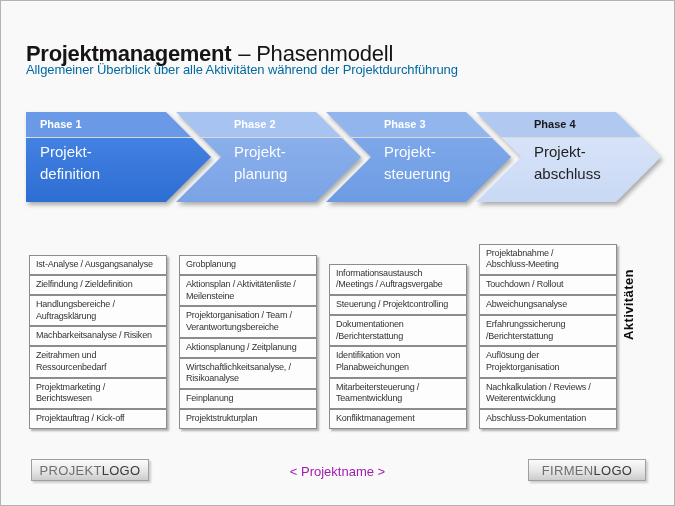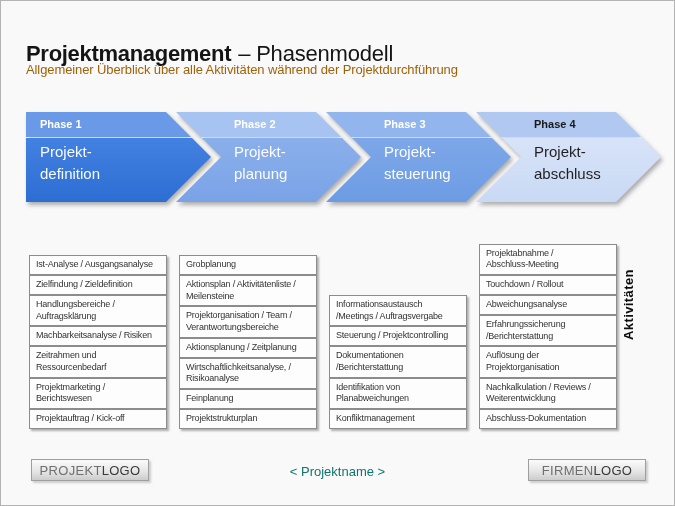--- a/index.html
+++ b/index.html
@@ -5,21 +5,21 @@
   html,body{margin:0;padding:0;background:#ddd;}
   .slide{
     position:relative;width:673px;height:504px;margin:0;
     background:#f9f9f9;border:1px solid #b3b3b3;overflow:hidden;
     font-family:"Liberation Sans",sans-serif;
   }
   
   .title{position:absolute;left:25px;top:25px;font-size:22px;color:#151515;white-space:nowrap;}
   .title .t-bold{font-weight:700;letter-spacing:-0.3px;}
   .title .t-rest{font-weight:400;margin-left:7px;letter-spacing:-0.2px;}
-  .subtitle{position:absolute;left:25px;top:61px;font-size:13px;color:#a16207;letter-spacing:-0.1px;}
+  .subtitle{position:absolute;left:25px;top:61px;font-size:13px;color:#0369a1;letter-spacing:-0.1px;}
   
   .arrows{position:absolute;left:25px;top:111px;width:635px;height:90px;}
   .arrow-wrap{position:absolute;top:0;width:185px;height:90px;
     filter:drop-shadow(2px 3px 2px rgba(80,80,80,0.45));}
   .aw1{left:0;}.aw2{left:150px;}.aw3{left:300px;}.aw4{left:450px;}
   .arrow{box-sizing:border-box;width:100%;height:100%;padding:5px 0 0 58px;}
   .arrow.first{padding-left:14px;
     clip-path:polygon(0 0,140px 0,185px 45px,140px 90px,0 90px);}
   .arrow.notch{
     clip-path:polygon(0 0,140px 0,185px 45px,140px 90px,0 90px,45px 45px);}
@@ -51,21 +51,21 @@
     box-shadow:2px 2px 2px rgba(0,0,0,0.18);
     display:flex;align-items:center;justify-content:center;
     font-size:13px;letter-spacing:0.3px;white-space:nowrap;
   }
   .logo-left{left:30px;}
   .logo-right{left:527px;}
   .logo .lg-gray{color:#6f6f6f;font-weight:400;}
   .logo .lg-dark{color:#393939;font-weight:400;}
   .project-name{
     position:absolute;left:0;top:463px;width:100%;text-align:center;
-    font-size:13px;color:#0f766e;
+    font-size:13px;color:#a21caf;
   }
 </style>
 </head>
 <body>
 
 <div class="slide">
 
   <h1 class="title"><span class="t-bold">Projektmanagement</span><span class="t-rest">– Phasenmodell</span></h1>
   <div class="subtitle">Allgemeiner Überblick über alle Aktivitäten während der Projektdurchführung</div>
 
@@ -125,20 +125,22 @@
     <div class="item">Projektstrukturplan</div>
   </div>
   <div class="col c3">
     <div class="item">Informationsaustausch
 /Meetings / Auftragsvergabe</div>
     <div class="item">Steuerung / Projektcontrolling</div>
     <div class="item">Dokumentationen
 /Berichterstattung</div>
     <div class="item">Identifikation von
 Planabweichungen</div>
+    <div class="item">Mitarbeitersteuerung /
+Teamentwicklung</div>
     <div class="item">Konfliktmanagement</div>
   </div>
   <div class="col c4">
     <div class="item">Projektabnahme /
 Abschluss-Meeting</div>
     <div class="item">Touchdown / Rollout</div>
     <div class="item">Abweichungsanalyse</div>
     <div class="item">Erfahrungssicherung
 /Berichterstattung</div>
     <div class="item">Auflösung der

